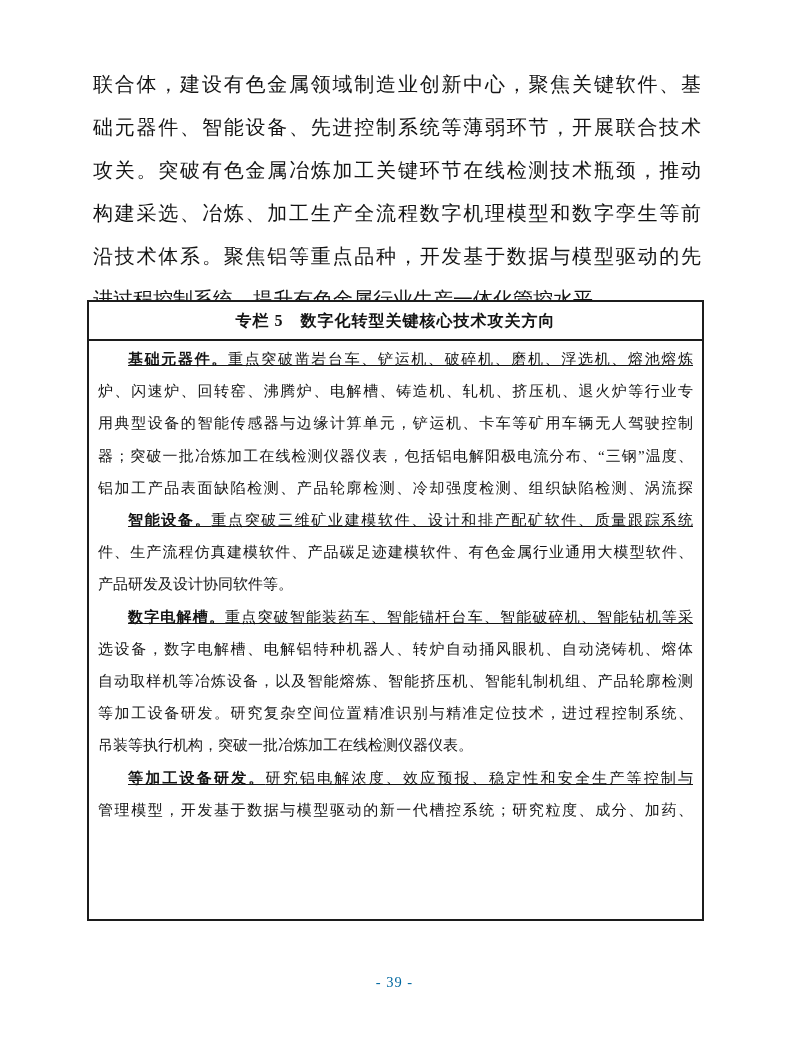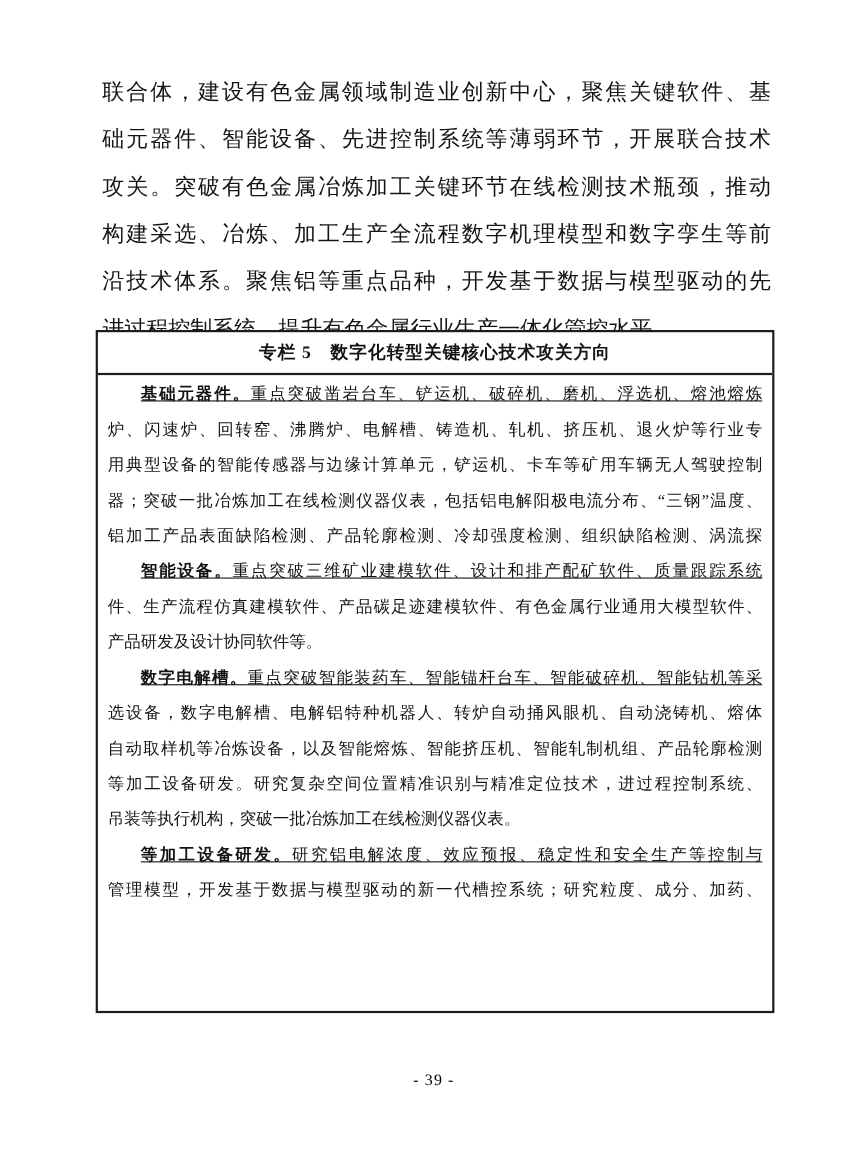--- a/index.html
+++ b/index.html
@@ -54,21 +54,21 @@
   }
   .panel-content b { font-weight: bold; }
   .page-number {
     position: absolute;
     top: 974px;
     left: 0;
     width: 100%;
     text-align: center;
     font-size: 14.5px;
     letter-spacing: 1px;
-    color: #000000;
+    color: #0369a1;
   }
 </style>
 </head>
 <body>
 
 <div class="page">
 
   <div class="body-text">
       <div class="line">联合体，建设有色金属领域制造业创新中心，聚焦关键软件、基</div>
       <div class="line">础元器件、智能设备、先进控制系统等薄弱环节，开展联合技术</div>

